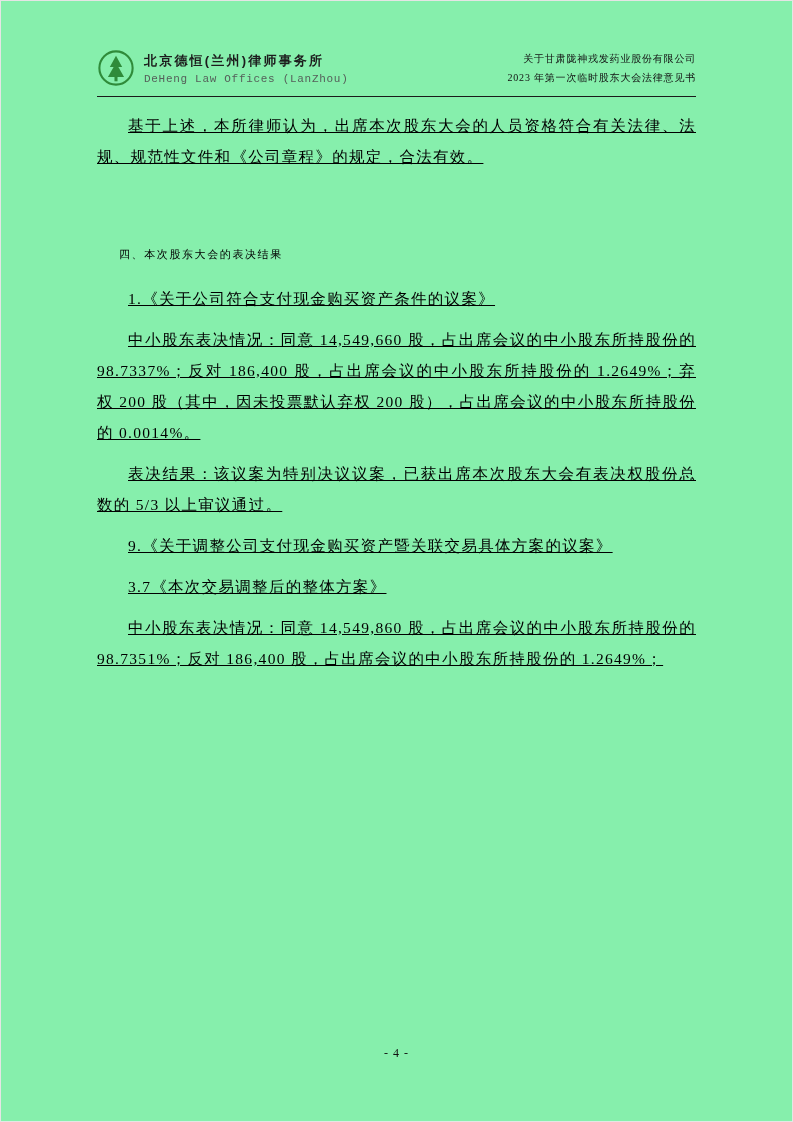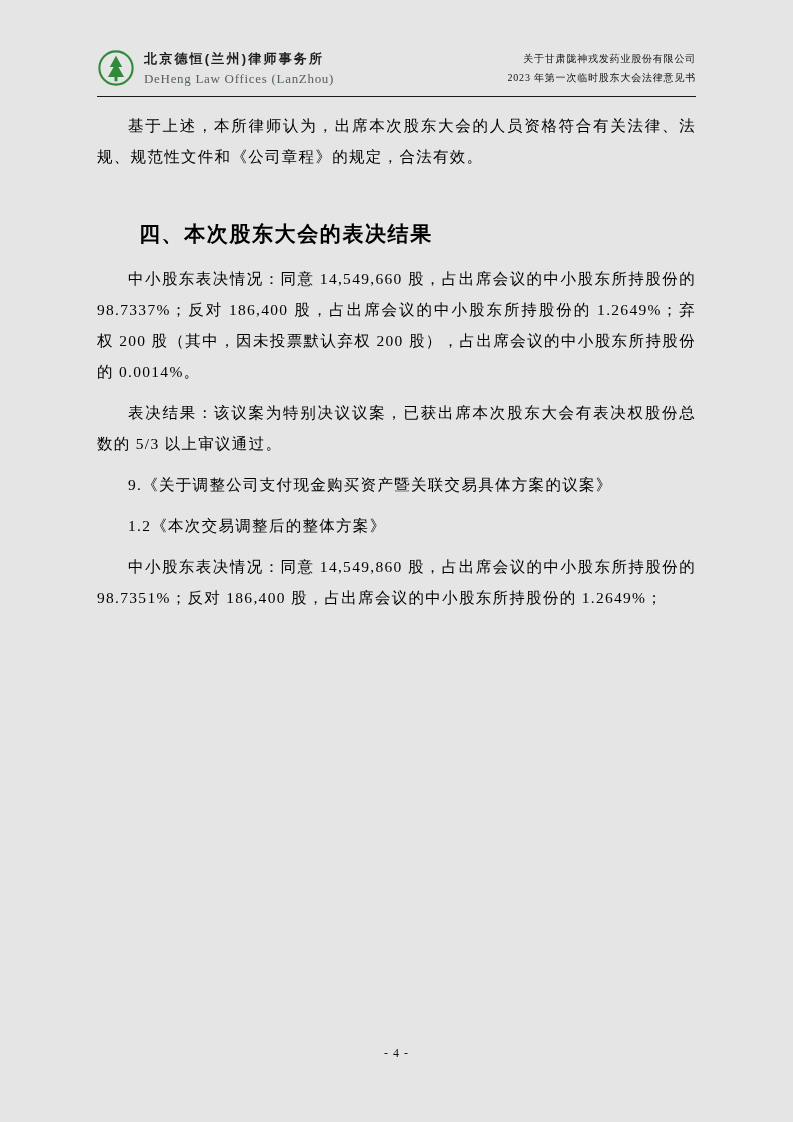--- a/index.html
+++ b/index.html
@@ -4,21 +4,21 @@
 <style>
   html, body {
     margin: 0;
     padding: 0;
     background: #ffffff;
   }
   .page {
     width: 793px;
     height: 1122px;
     margin: 0 auto;
-    background: #e5e5e5;
+    background: #86efac;
     box-sizing: border-box;
     padding: 48px 96px 0 96px;
     font-family: "Liberation Serif", "DejaVu Serif", serif;
     color: #000000;
     display: flex;
     flex-direction: column;
     overflow: hidden;
     border: 1px solid #e5e5e5;
   }
 
@@ -36,22 +36,22 @@
   .logo-text { display: flex; flex-direction: column; }
   .firm-name-cn {
     font-family: "Liberation Sans", "DejaVu Sans", sans-serif;
     font-size: 13px;
     font-weight: 700;
     letter-spacing: 2.2px;
     color: #1c1c1c;
     white-space: nowrap;
   }
   .firm-name-en {
-    font-family: Liberation Serif, serif;
-    font-size: 13px;
+    font-family: Liberation Mono, monospace;
+    font-size: 11px;
     letter-spacing: 0.7px;
     color: #55605a;
     margin-top: 3px;
   }
   .doc-title {
     text-align: right;
     font-size: 10px;
     line-height: 19px;
     letter-spacing: 0.8px;
     color: #111;
@@ -64,29 +64,30 @@
 
   
   .doc-main { margin-top: 13px; }
   .para {
     font-size: 15.5px;
     line-height: 31px;
     letter-spacing: 1.3px;
     text-align: justify;
     text-indent: 2em;
     margin: 0 0 10px 0;
+    text-decoration: underline;
   }
   .section-heading {
     font-family: "Liberation Sans", "DejaVu Sans", sans-serif;
-    font-size: 21px;
-    font-weight: 700;
+    font-size: 11px;
+    font-weight: 400;
     letter-spacing: 1.6px;
     text-indent: 2em;
     line-height: 24px;
-    margin: 50px 0 17px 0;
+    margin: 70px 0 17px 0;
   }
 
   
   .page-footer {
     margin-top: auto;
     text-align: center;
     padding-bottom: 60px;
     font-size: 12px;
     letter-spacing: 1px;
     color: #111;
@@ -116,25 +117,26 @@
   </header>
 
   <hr class="header-divider">
 
   <main class="doc-main">
     <p class="para">基于上述，本所律师认为，出席本次股东大会的人员资格符合有关法律、法规、规范性文件和《公司章程》的规定，合法有效。</p>
 
     <h2 class="section-heading">四、本次股东大会的表决结果</h2>
 
 
+    <p class="para">1.《关于公司符合支付现金购买资产条件的议案》</p>
     <p class="para">中小股东表决情况：同意 14,549,660 股，占出席会议的中小股东所持股份的 98.7337%；反对 186,400 股，占出席会议的中小股东所持股份的 1.2649%；弃权 200 股（其中，因未投票默认弃权 200 股），占出席会议的中小股东所持股份的 0.0014%。</p>
     <p class="para">表决结果：该议案为特别决议议案，已获出席本次股东大会有表决权股份总数的 5/3 以上审议通过。</p>
 
     <p class="para">9.《关于调整公司支付现金购买资产暨关联交易具体方案的议案》</p>
-    <p class="para">1.2《本次交易调整后的整体方案》</p>
+    <p class="para">3.7《本次交易调整后的整体方案》</p>
     <p class="para">中小股东表决情况：同意 14,549,860 股，占出席会议的中小股东所持股份的 98.7351%；反对 186,400 股，占出席会议的中小股东所持股份的 1.2649%；</p>
   </main>
 
   <footer class="page-footer">
     <span>- 4 -</span>
   </footer>
 
 </div>
 
 </body></html>

